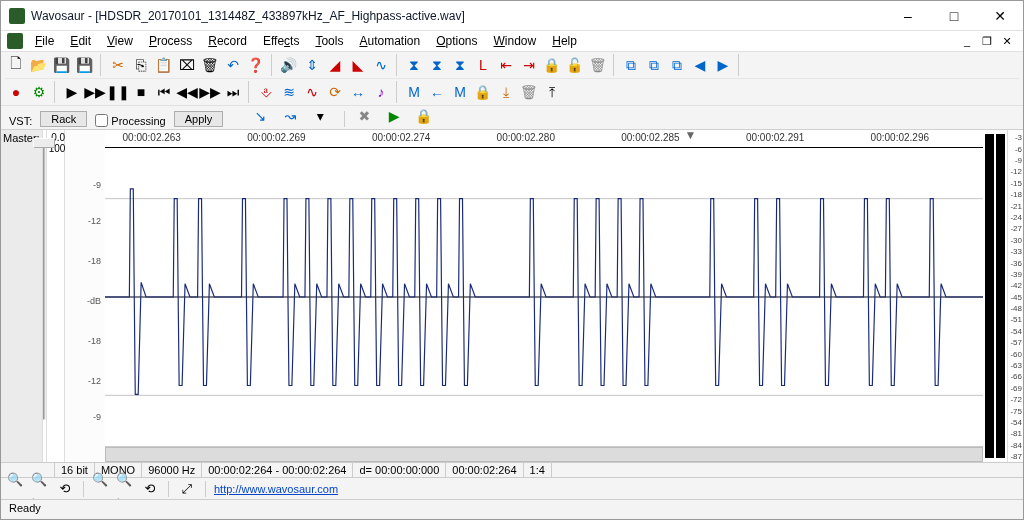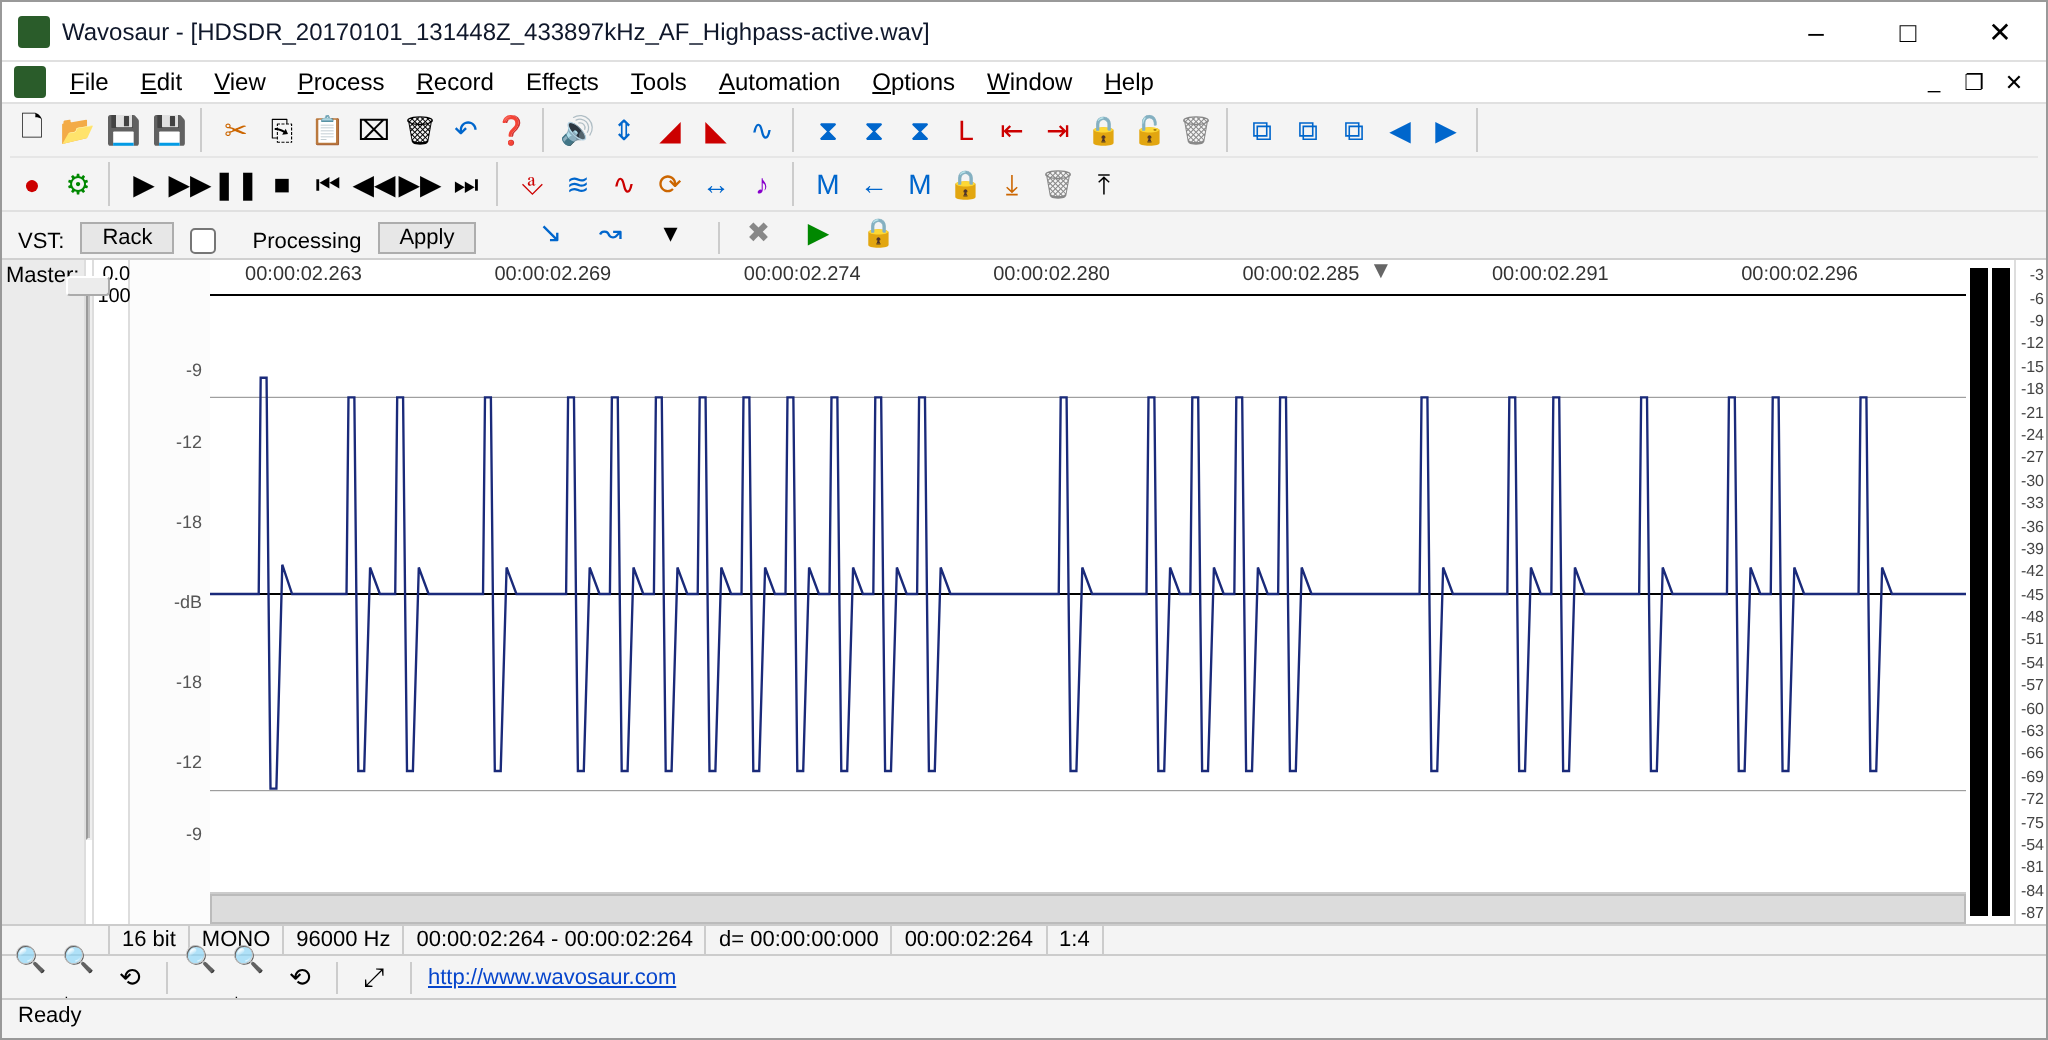--- a/index.html
+++ b/index.html
@@ -56,21 +56,21 @@
     font-size: 14px;
   }
   .tb-row2 { width: 100%; display: flex; gap: 2px; align-items:center; padding-top:2px; border-top:1px solid #e6e6e6;}
   .vstbar {
     background: #f4f4f4;
     border-bottom: 1px solid #d0d0d0;
     padding: 2px 8px;
     display: flex; align-items: flex-end; gap: 8px; height: 24px;
   }
   .vstbar .btn { border: 1px solid #adadad; background: #e7e7e7; padding: 1px 10px; font-size: 11px; }
-  .vstbar .chk { display: flex; align-items: center; gap: 18px; }
+  .vstbar .chk { display: flex; align-items: center; gap: 3px; }
   .workarea {
     flex: 1;
     display: flex;
     background: #ffffff;
   }
   .master-pane { width: 64px; display:flex; border-right:1px solid #ddd; }
   .master-label { font-size:11px; padding: 2px 2px; background:#ebebeb; border-right:1px solid #ddd;}
   .master-slider { flex:1; position:relative; border-right:1px solid #ddd; display:flex; justify-content:center; }
   .slider-track { width:3px; height:85%; background:#c0c0c0; position:relative; top:8px; border:1px inset #eee;}
   .slider-thumb { position:absolute; top:8px; width:22px; height:10px; background:#ececec; border:1px outset #fff; border-radius:2px;}

